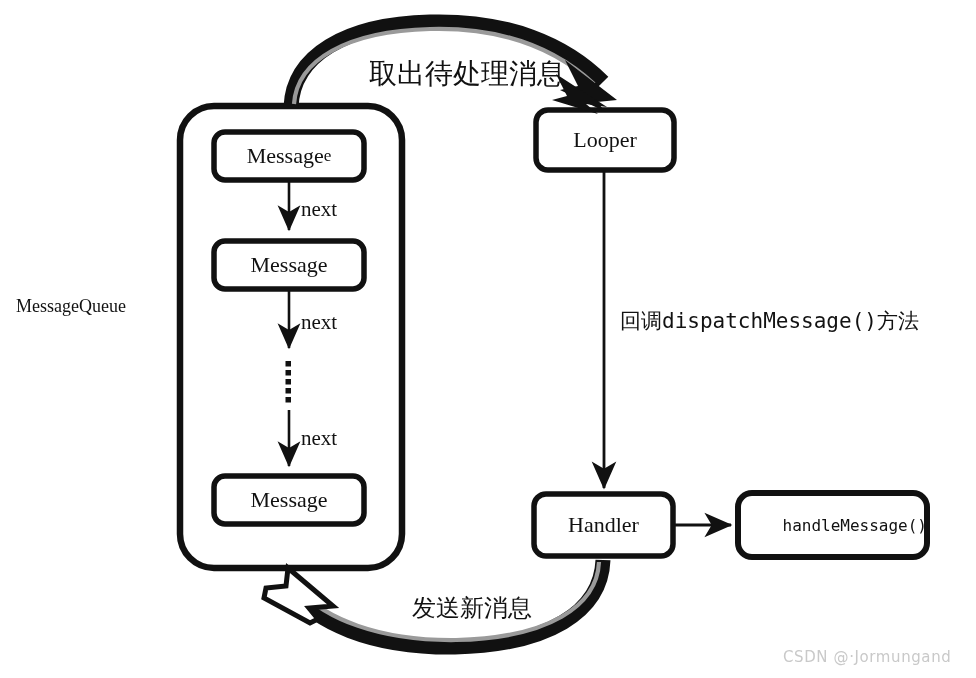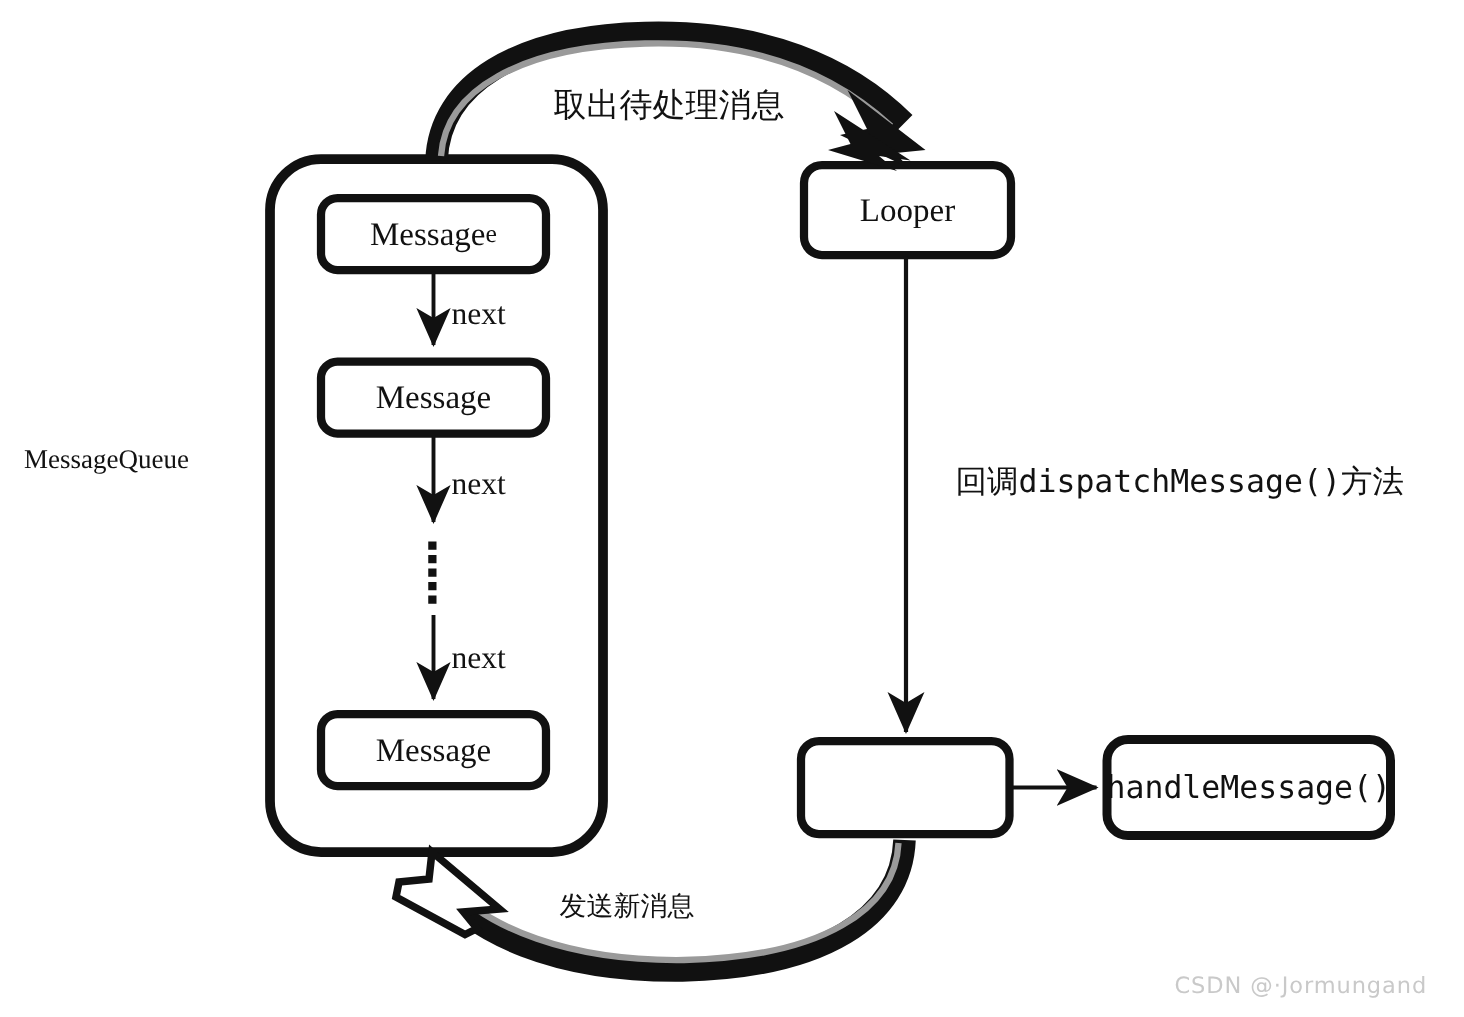--- a/index.html
+++ b/index.html
@@ -104,26 +104,29 @@
   </div>
 
   <div class="lbl serif" style="left:301px;top:199px;font-size:21px;">next</div>
   <div class="lbl serif" style="left:301px;top:312px;font-size:21px;">next</div>
   <div class="lbl serif" style="left:301px;top:428px;font-size:21px;">next</div>
 
   <div class="box-text serif" style="left:536px;top:110px;width:138px;height:60px;font-size:22px;">
     <span>Looper</span>
   </div>
 
+  <div class="box-text serif" style="left:534px;top:494px;width:139px;height:62px;font-size:22px;">
+    <span>Handler</span>
+  </div>
 
-  <div class="box-text mono" style="left:738px;top:493px;width:189px;height:64px;font-size:21px;">
+  <div class="box-text mono" style="left:738px;top:493px;width:189px;height:64px;font-size:16px;justify-content:flex-end;">
     <span>handleMessage()</span>
   </div>
 
-  <div class="lbl cjk" style="left:369px;top:60px;font-size:22px;">取出待处理消息</div>
+  <div class="lbl cjk" style="left:369px;top:60px;font-size:28px;">取出待处理消息</div>
 
-  <div class="lbl mono" style="left:637px;top:311px;font-size:21px;">回调dispatchMessage()方法</div>
+  <div class="lbl mono" style="left:620px;top:311px;font-size:21px;">回调dispatchMessage()方法</div>
 
-  <div class="lbl cjk" style="left:373px;top:596px;font-size:18px;">发送新消息</div>
+  <div class="lbl cjk" style="left:412px;top:596px;font-size:24px;">发送新消息</div>
 
   <div class="watermark" style="left:783px;top:648px;text-align:right;">CSDN @·Jormungand</div>
 
 </div>
 
 </body></html>

